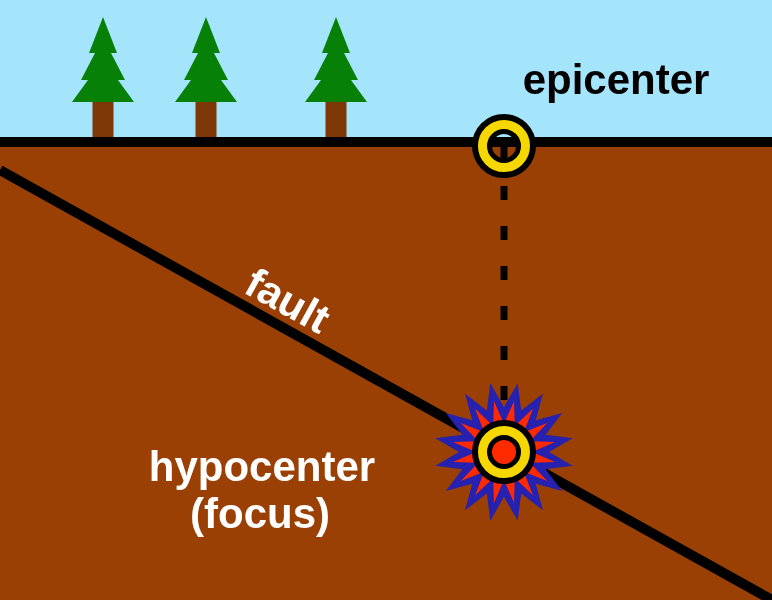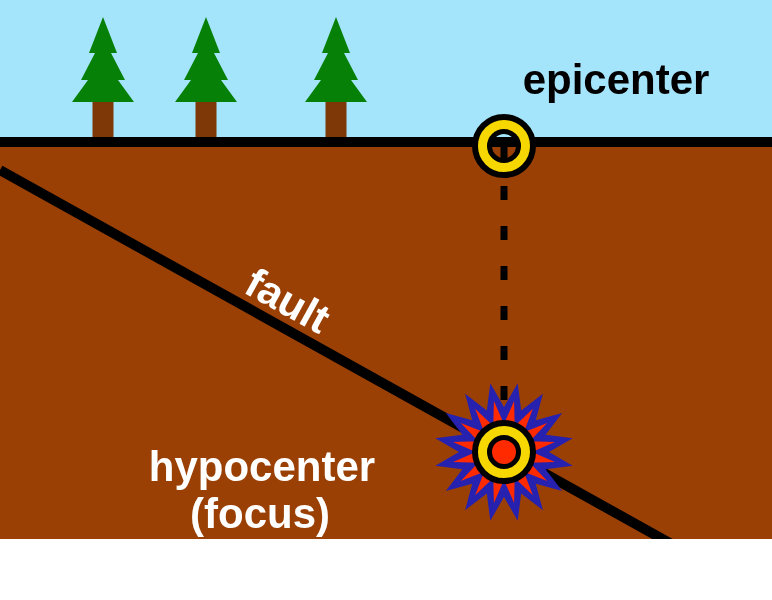--- a/index.html
+++ b/index.html
@@ -1,16 +1,16 @@
 <!DOCTYPE html>
 <html><head>
 <meta charset="utf-8">
 <style>
   html, body { margin: 0; padding: 0; background: #fff; }
-  .stage { width: 772px; height: 539px; overflow: hidden; text-decoration: underline; }
+  .stage { width: 772px; height: 600px; overflow: hidden; text-decoration: underline; }
   svg { display: block; }
   svg text {
     font-family: "Liberation Sans", "DejaVu Sans", sans-serif;
     font-weight: bold;
     font-size: 42px;
   }
 </style>
 </head>
 <body>
 

